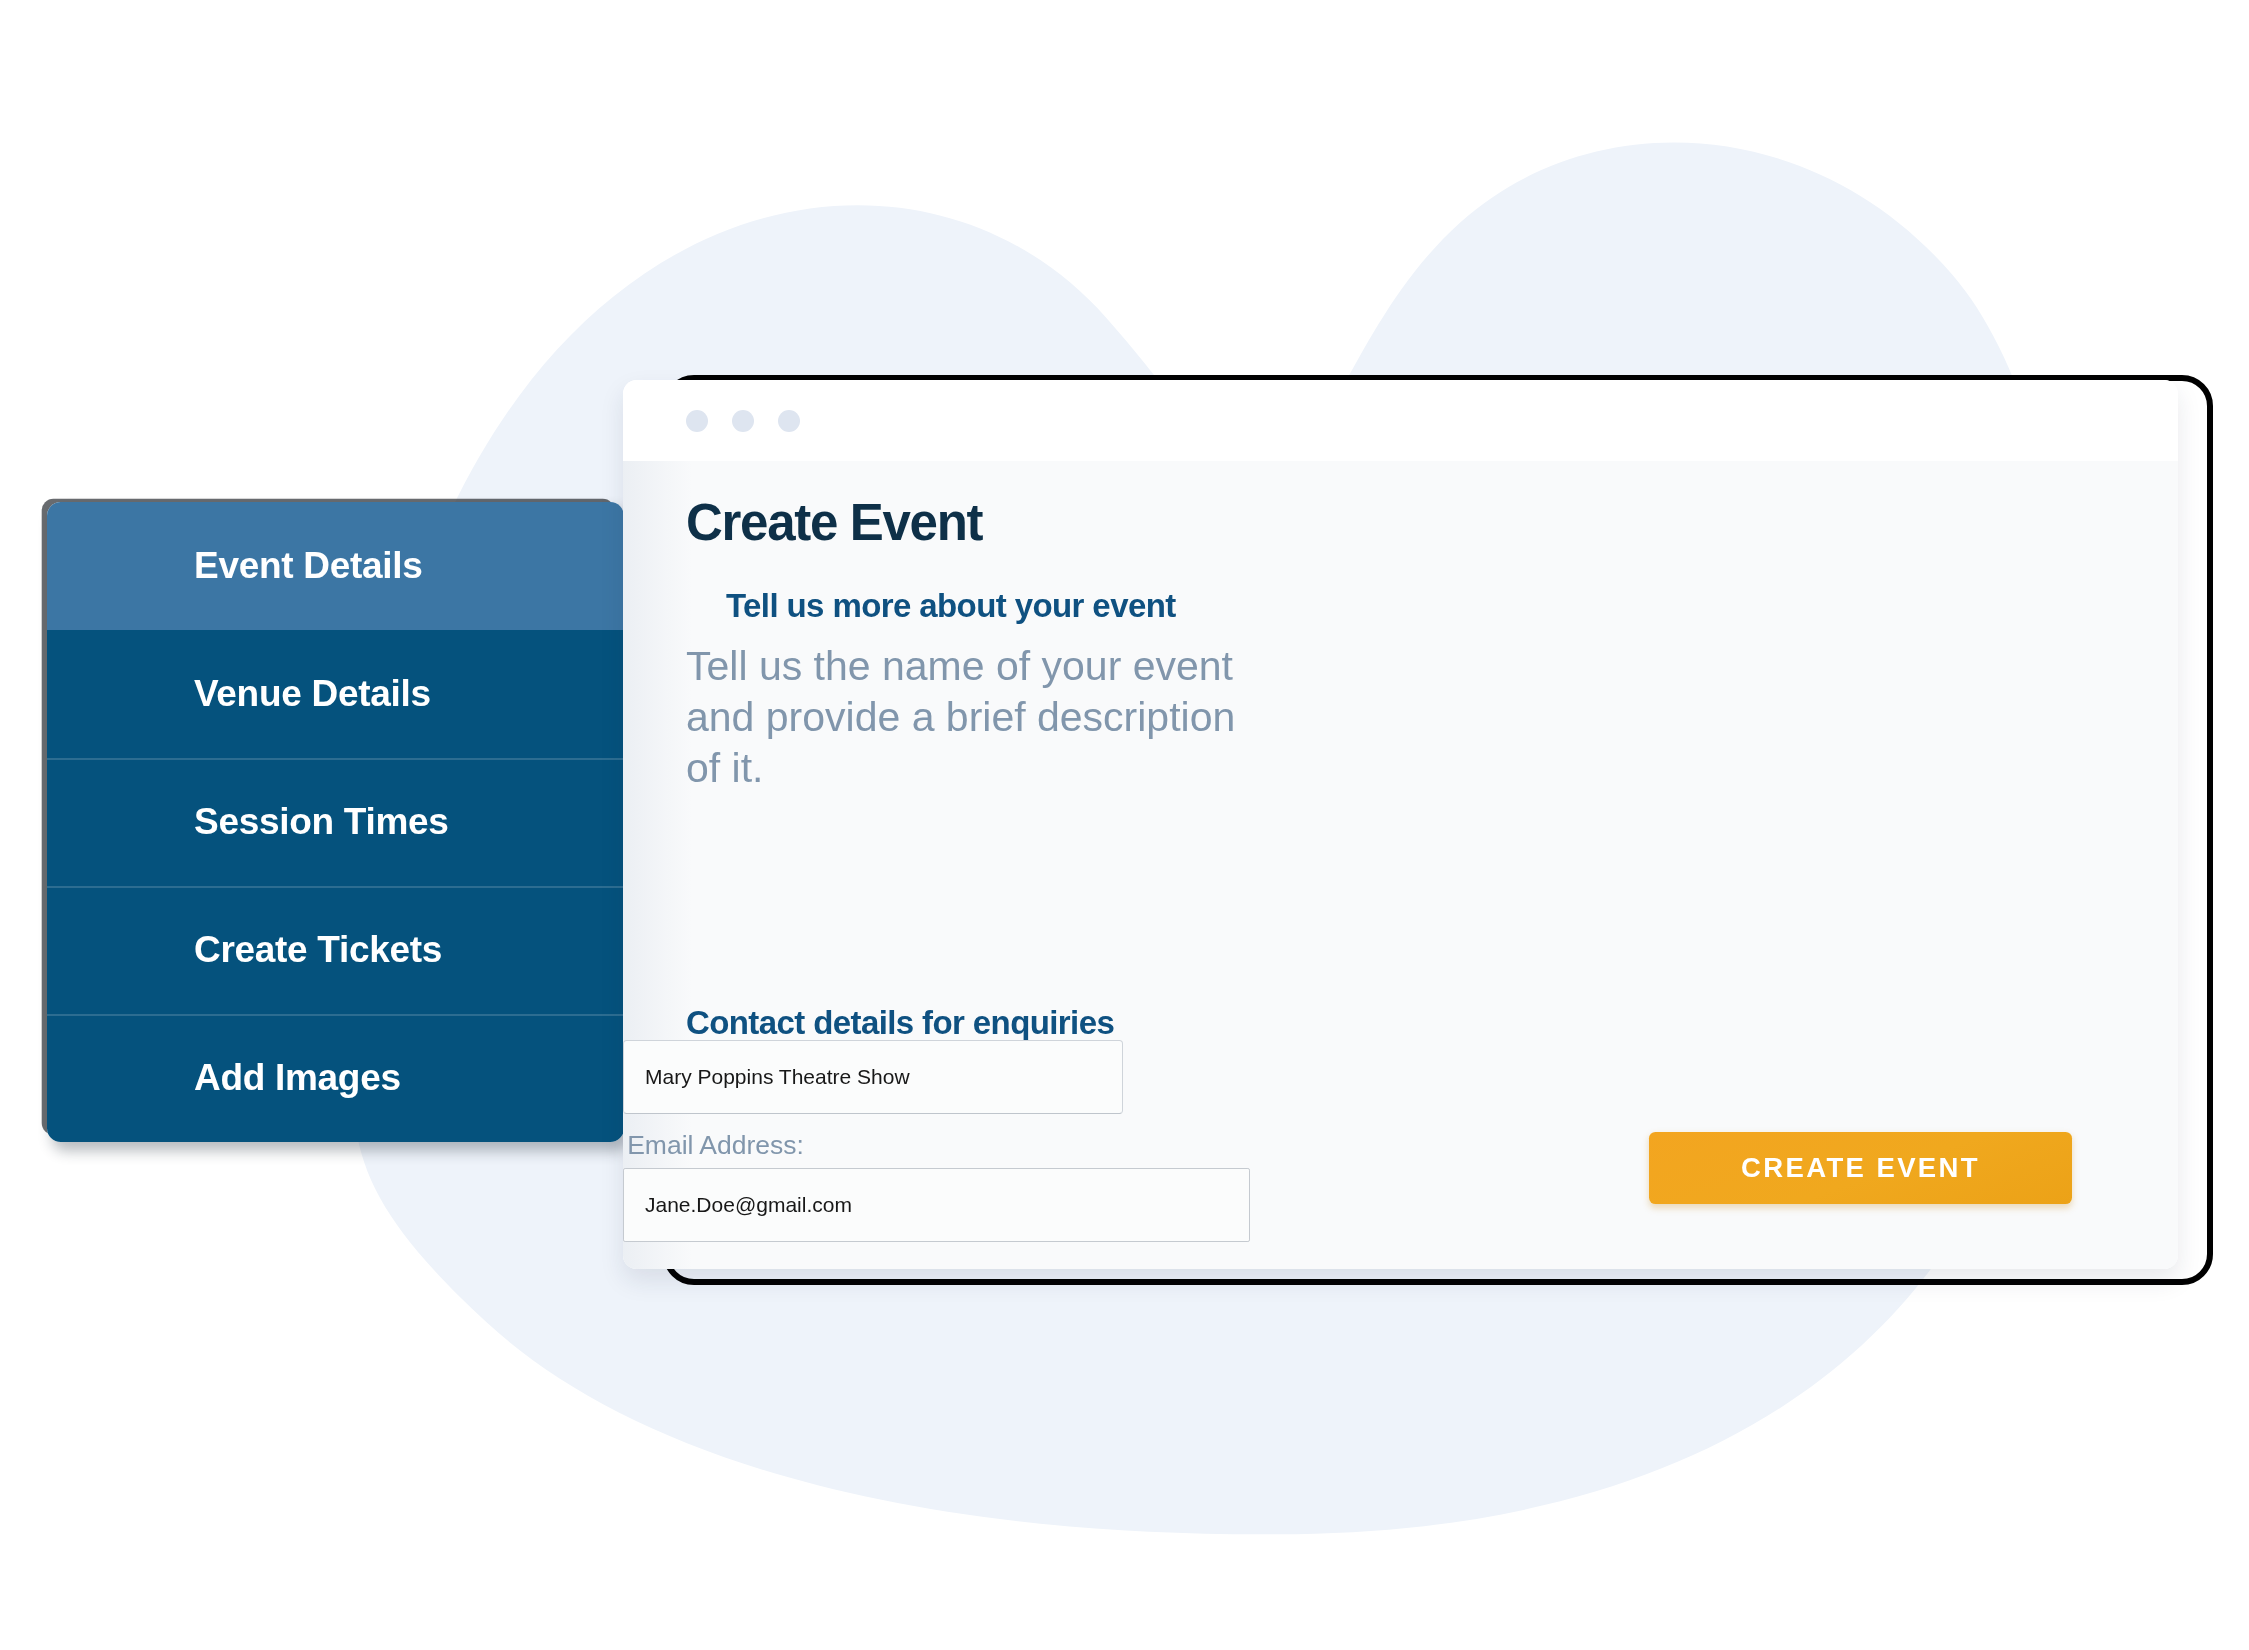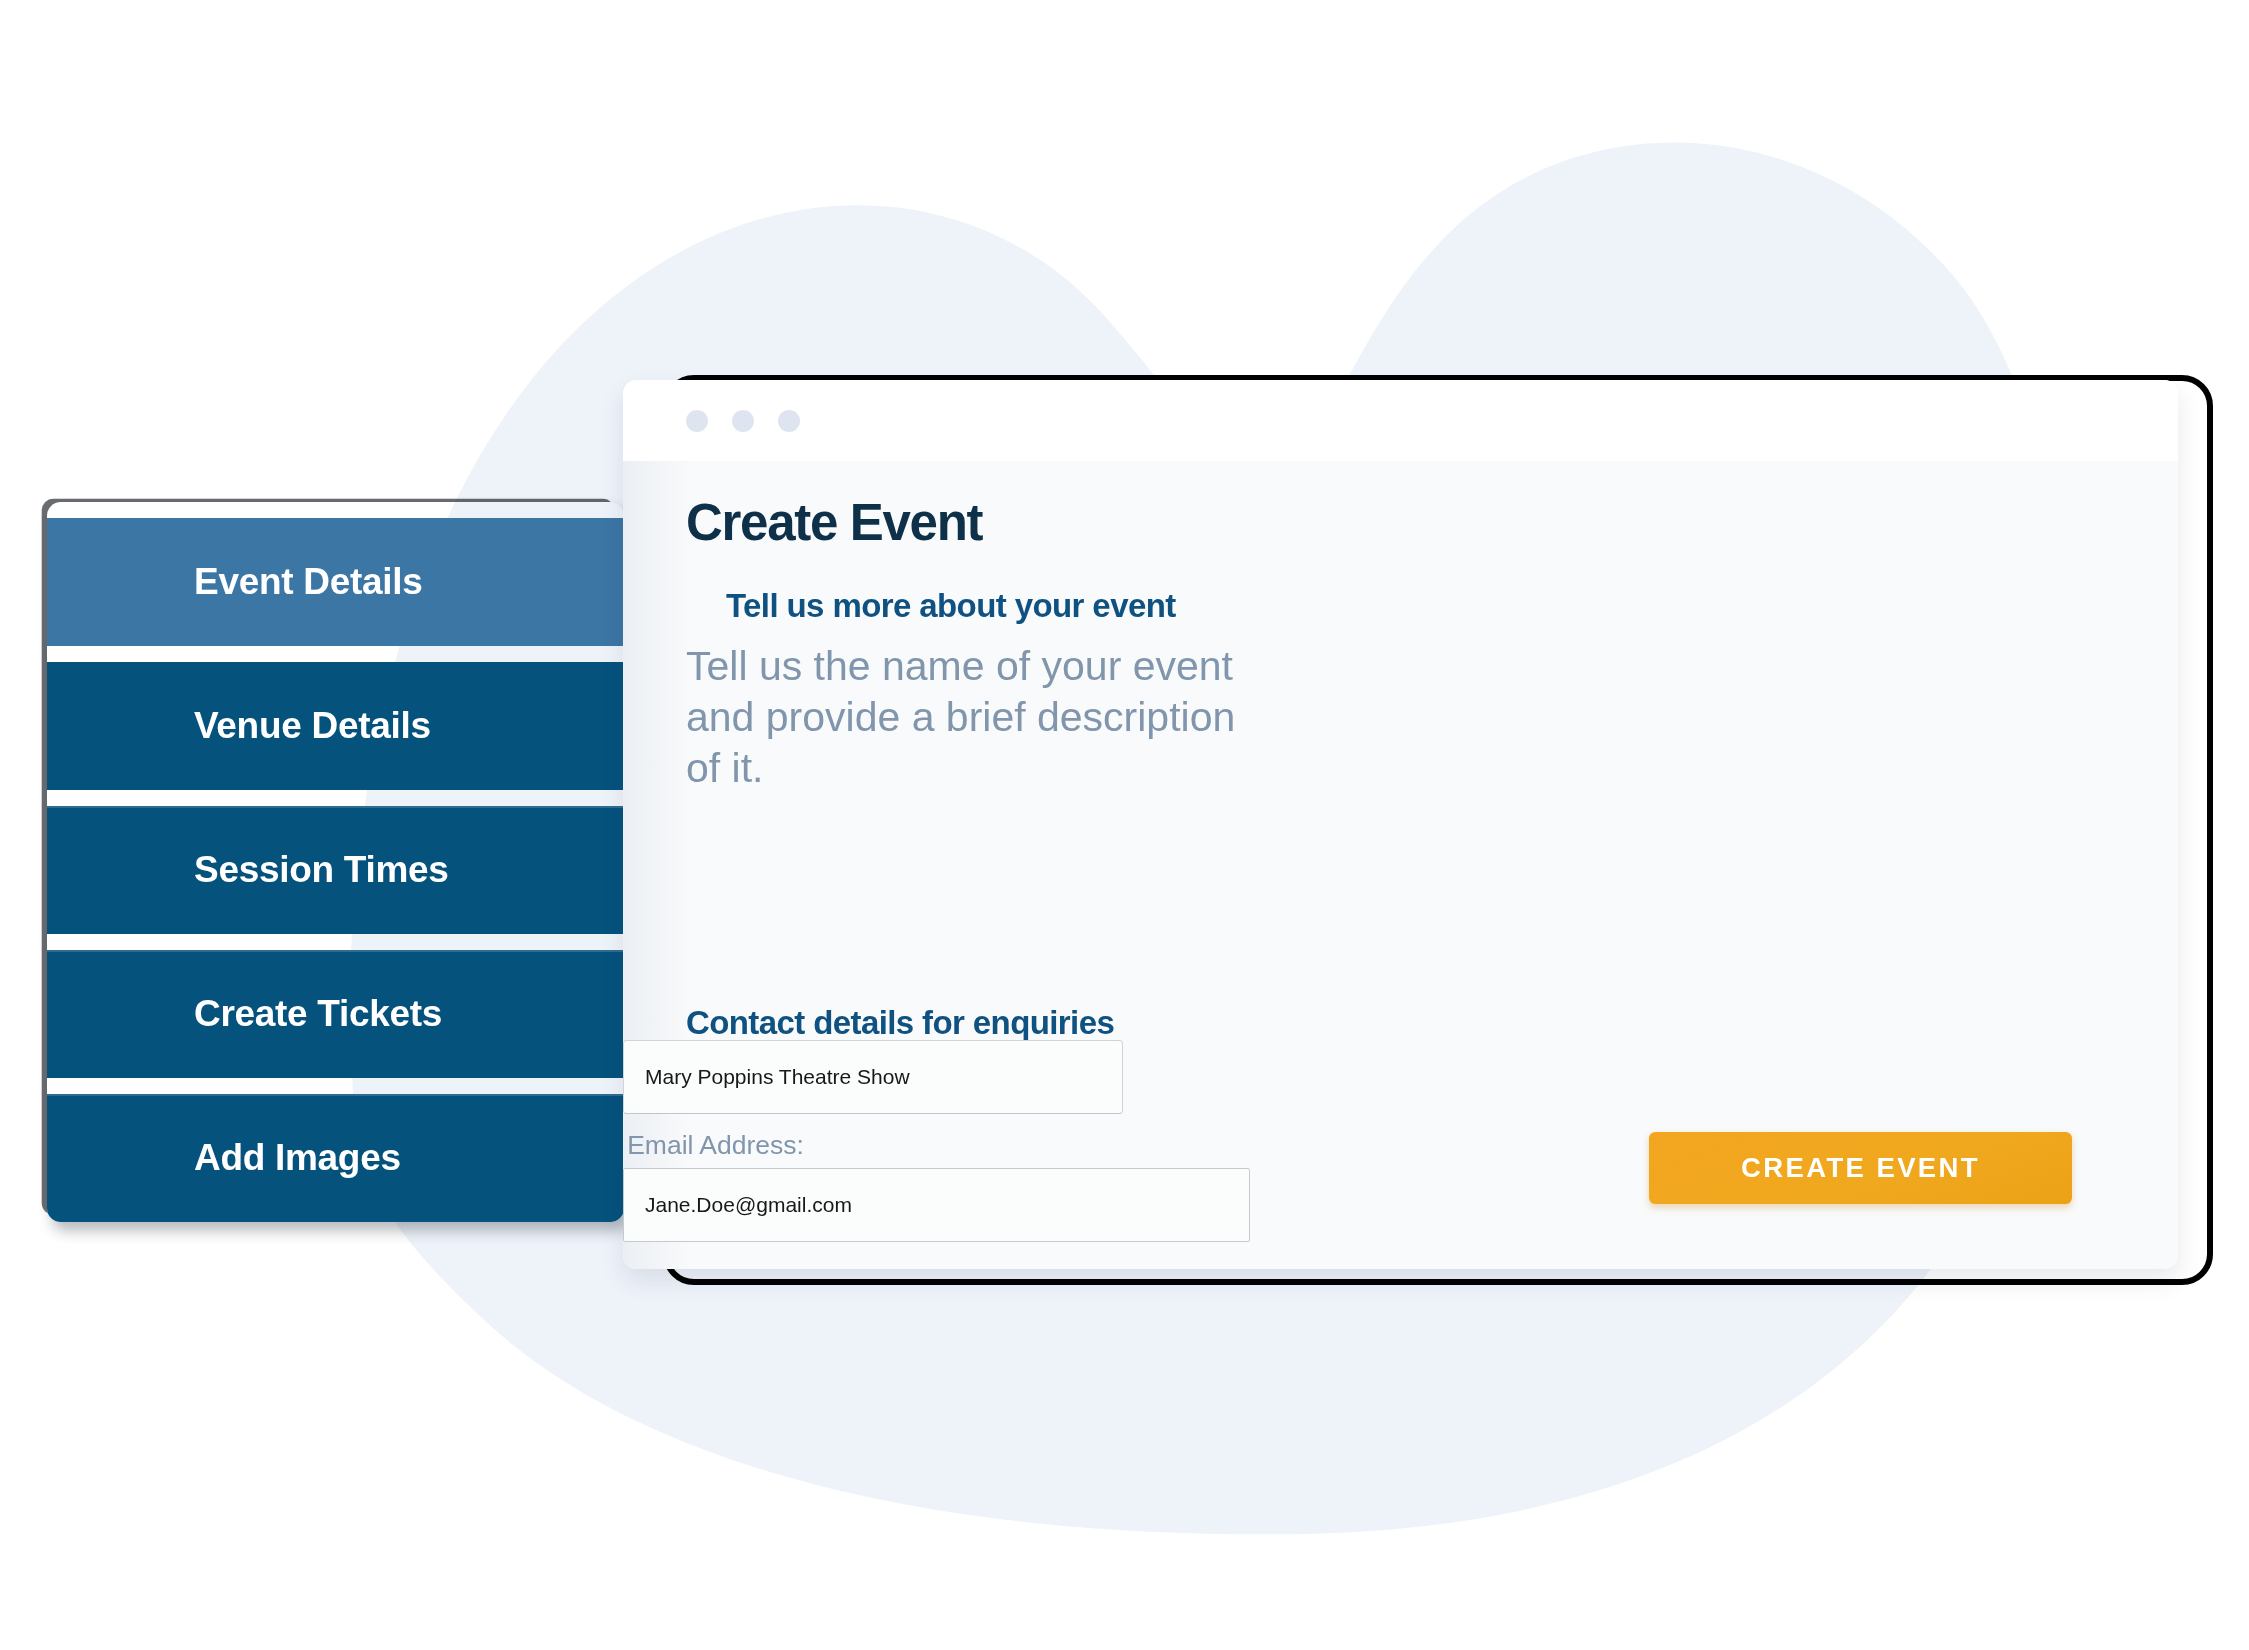--- a/index.html
+++ b/index.html
@@ -43,21 +43,20 @@
     display: flex;
     align-items: center;
     padding-left: 147px;
     box-sizing: border-box;
     color: #ffffff;
     font-size: 37px;
     font-weight: bold;
     letter-spacing: -0.3px;
     background: #05527d;
     position: relative;
-    margin-top: 16px;
   }
   .nav-item + .nav-item::before {
     content: "";
     position: absolute;
     left: 0; right: 0; top: 0;
     height: 1.6px;
     background: rgba(255,255,255,0.16);
   }
   .nav-item.active {
     background: #3c76a4;

